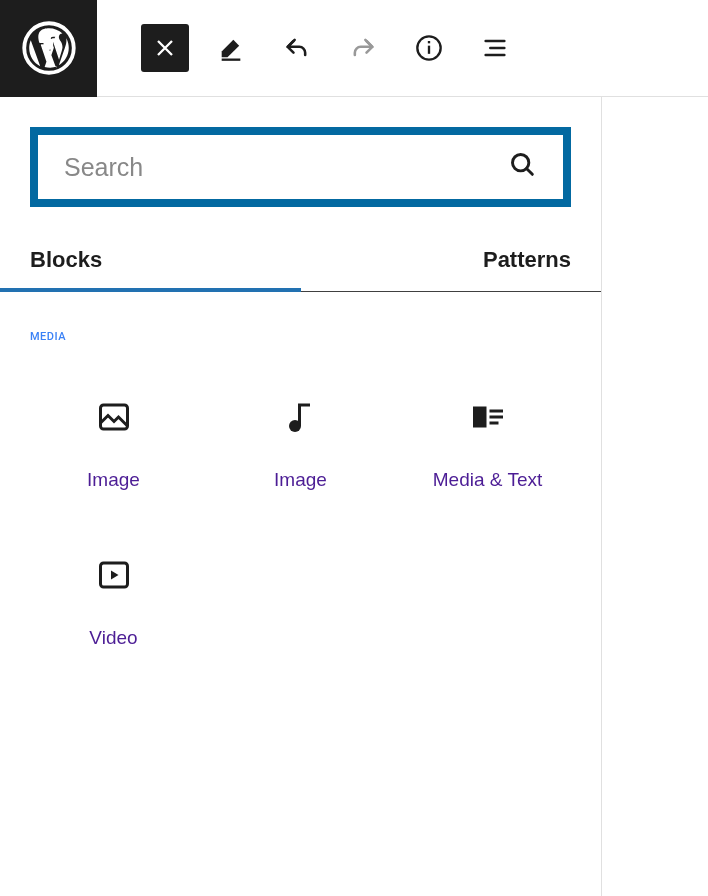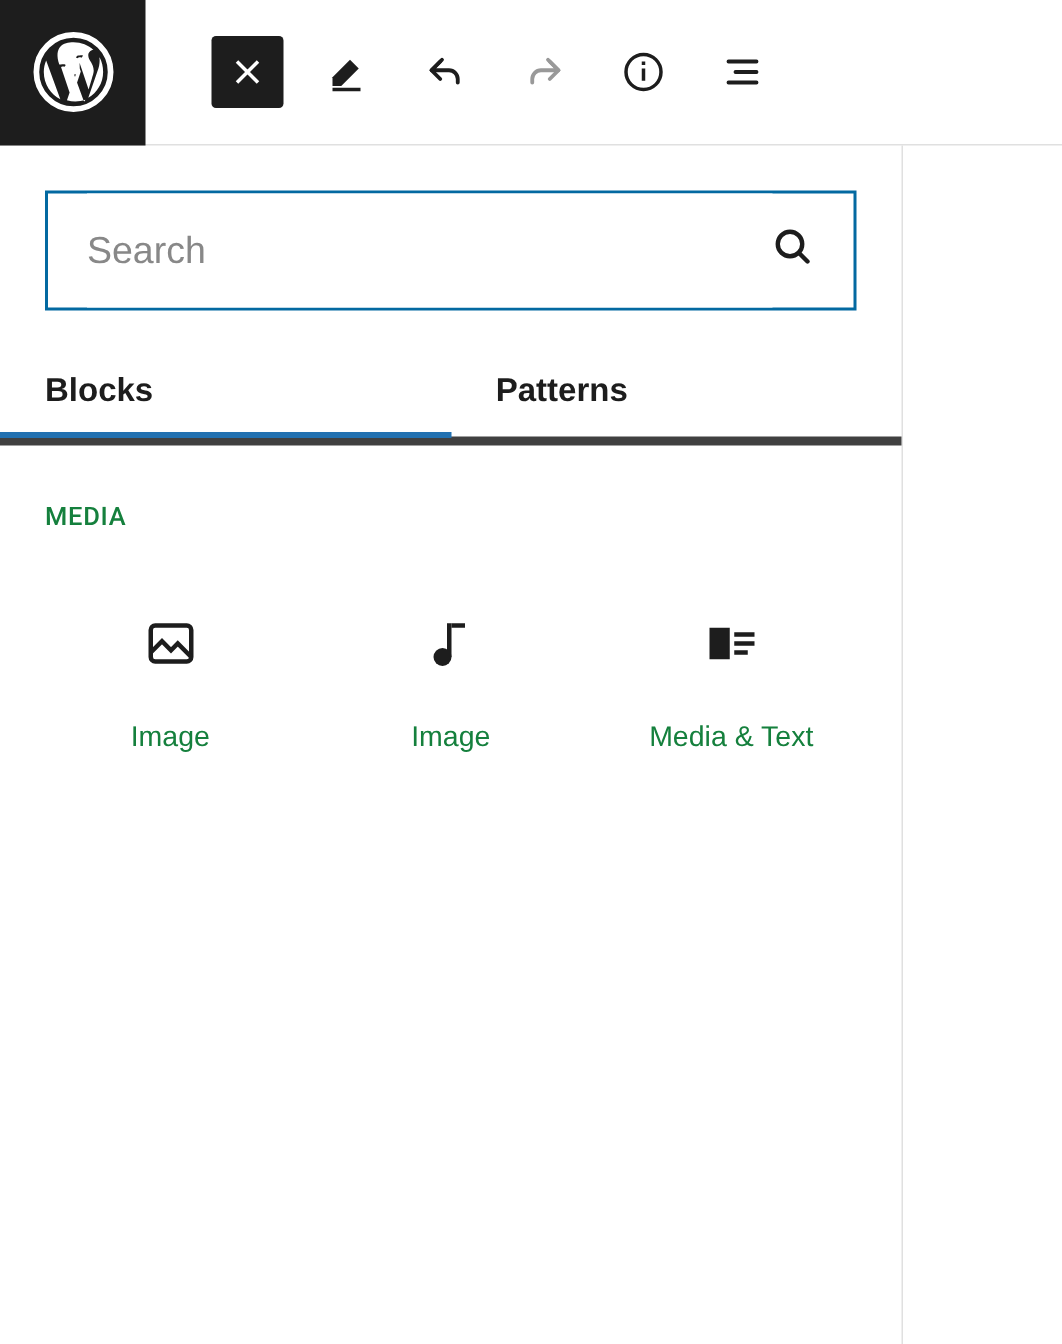--- a/index.html
+++ b/index.html
@@ -62,70 +62,70 @@
       height: calc(896px - 97px);
       padding-top: 30px;
     }
     .search-wrap {
       padding: 0 30px 22px 30px;
     }
     .search-box {
       position: relative;
       display: flex;
       align-items: center;
-      border: 2px solid #0369a1;
+      border: 8px solid #0369a1;
       height: 80px;
       padding: 0 26px;
     }
     .search-input {
       flex: 1;
       border: none;
       outline: none;
       font-size: 25px;
       color: #555;
       height: 100%;
     }
     .search-input::placeholder {
       color: #888;
     }
     .search-icon {
       flex-shrink: 0;
     }
     .tabs {
       display: flex;
-      border-bottom: 6px solid #404040;
+      border-bottom: 1px solid #404040;
     }
     .tab {
       flex: 1;
       text-align: left;
       font-size: 22px;
       font-weight: 600;
       color: #1d1d1d;
       padding: 18px 30px;
       background: none;
       border: none;
       cursor: pointer;
       position: relative;
     }
     .tab.patterns {
-      text-align: left;
+      text-align: right;
       padding-left: 30px;
     }
     .tab.active::after {
       content: '';
       position: absolute;
       left: 0;
       right: 0;
       bottom: -1px;
       height: 4px;
       background: #2271b1;
     }
     .category-label {
-      font-size: 17px;
-      color: #15803d;
+      font-size: 11px;
+      color: #3b82f6;
       letter-spacing: 0.5px;
       padding: 38px 30px 30px 30px;
       font-weight: 500;
     }
     .block-grid {
       display: grid;
       grid-template-columns: repeat(3, 1fr);
       padding: 0 20px;
       gap: 20px 0;
     }
@@ -145,21 +145,21 @@
       align-items: center;
       justify-content: center;
       margin-bottom: 28px;
     }
     .block-icon svg {
       width: 36px;
       height: 36px;
     }
     .block-label {
       font-size: 19px;
-      color: #15803d;
+      color: #4c1d95;
       font-weight: 400;
       white-space: nowrap;
     }
   </style>
 </head>
 <body>
 
 <div class="top-bar">
   <div class="logo-box">
     <svg width="54" height="54" viewBox="0 0 24 24">
@@ -262,15 +262,24 @@
         <svg viewBox="0 0 24 24">
           <rect x="2" y="5" width="9" height="14" fill="#1d1d1d"></rect>
           <rect x="13" y="7" width="9" height="2" fill="#1d1d1d"></rect>
           <rect x="13" y="11" width="9" height="2" fill="#1d1d1d"></rect>
           <rect x="13" y="15" width="6" height="2" fill="#1d1d1d"></rect>
         </svg>
       </span>
       <span class="block-label">Media &amp; Text</span>
     </button>
 
+    <button class="block-item">
+      <span class="block-icon">
+        <svg viewBox="0 0 24 24">
+          <rect x="3" y="4" width="18" height="16" rx="2" stroke="#1d1d1d" stroke-width="2" fill="none"></rect>
+          <path d="M10 9l5 3-5 3V9z" fill="#1d1d1d"></path>
+        </svg>
+      </span>
+      <span class="block-label">Video</span>
+    </button>
 
   </div>
 </div>
 
 </body></html>

